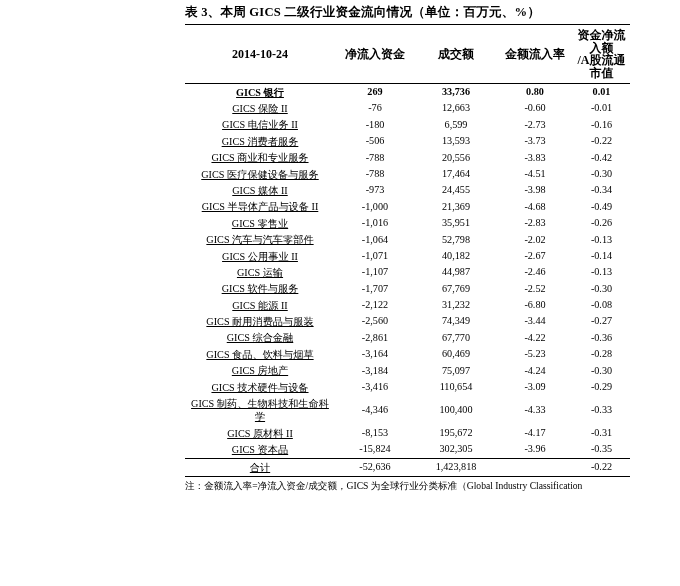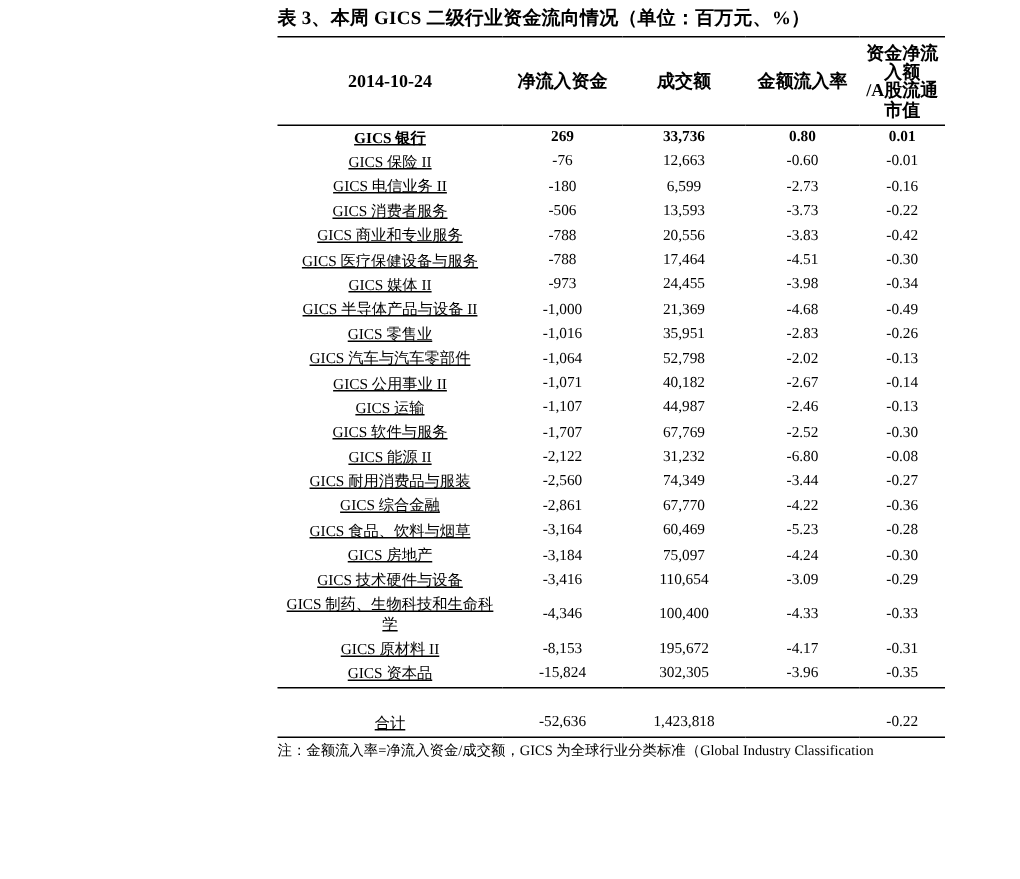--- a/index.html
+++ b/index.html
@@ -70,21 +70,21 @@
   }
   tbody td.name {
     line-height: 13.2px;
     padding: 1.6px 6px;
     text-decoration: underline;
   }
   tbody tr.bold td { font-weight: bold; }
   tbody tr.total td {
     border-top: 1.2px solid #000;
     border-bottom: 1.3px solid #000;
-    padding-top: 17px;
+    padding-top: 2px;
     padding-bottom: 2px;
   }
   .srcnote {
     font-size: 10.4px;
     line-height: 15px;
     padding-top: 3px;
     white-space: nowrap;
   }
   .footnote {
     font-size: 9.6px;

